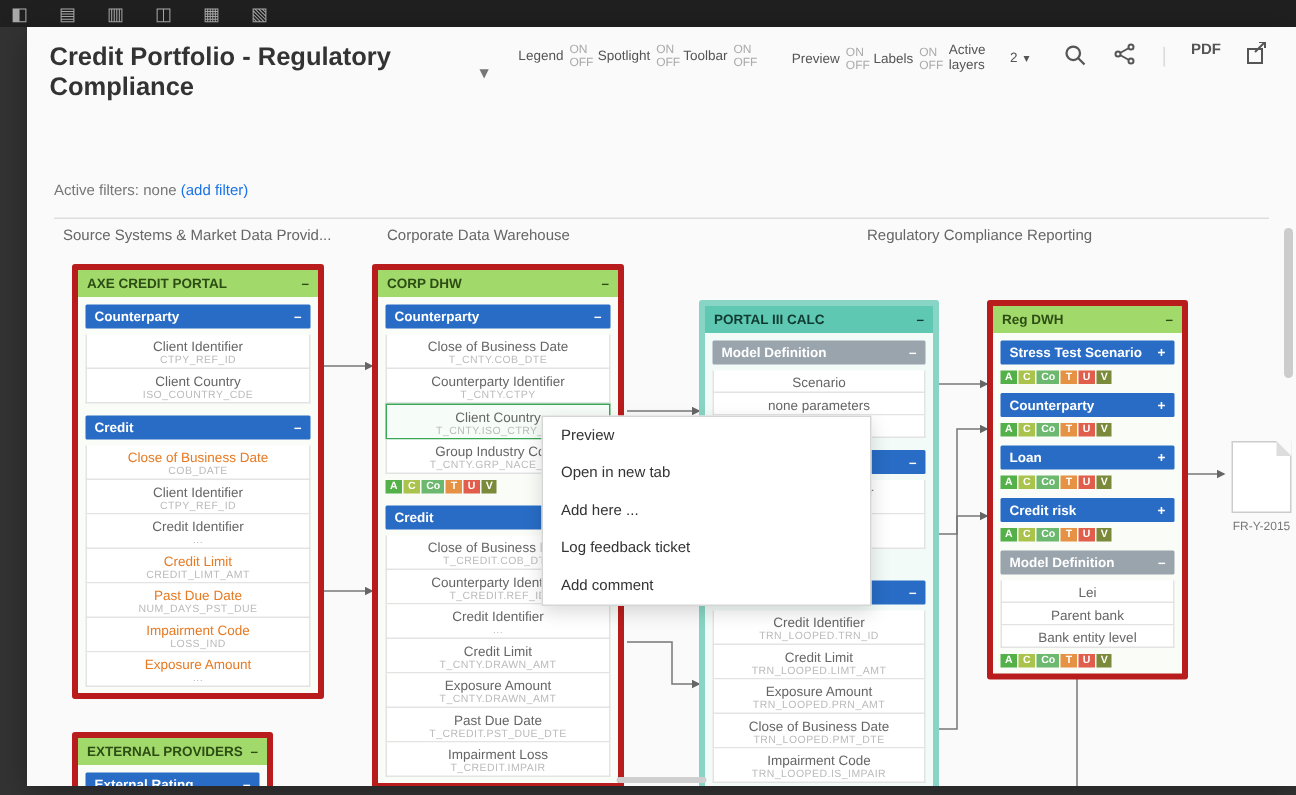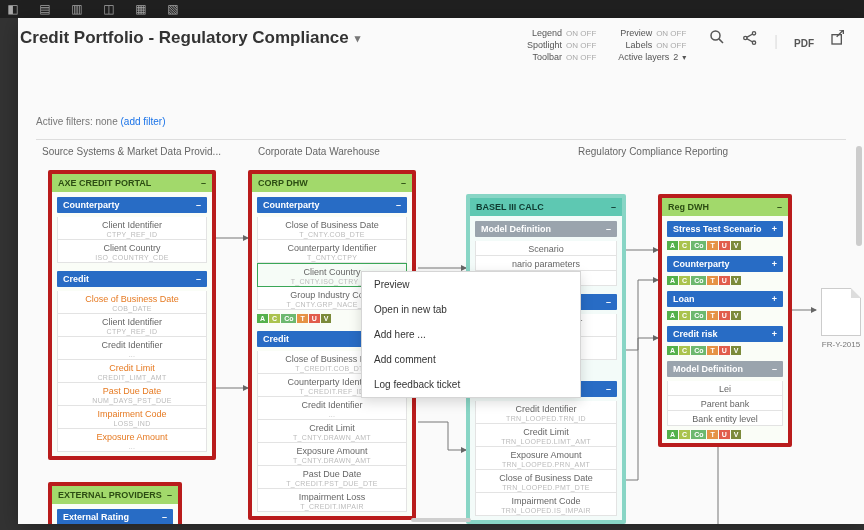--- a/index.html
+++ b/index.html
@@ -33,21 +33,21 @@
   padding: 0 6px;
   gap: 18px;
 }
 .top-toolbar .tb-ico {
   width: 14px; height: 14px;
   color: #aaa;
   font-size: 12px;
   text-align:center;
 }
 .header {
-  padding: 10px 18px 6px 2px;
+  padding: 10px 18px 6px 15px;
   display: flex;
   align-items: flex-start;
   gap: 20px;
 }
 .title {
   font-size: 17px;
   font-weight: 600;
   color: #333;
   display:flex;
   align-items:center;
@@ -62,24 +62,24 @@
 }
 .filters-row .add-filter { color: #1a73e8; }
 .toggles {
   margin-left: auto;
   display: flex;
   gap: 22px;
   align-items: flex-start;
   font-size: 9px;
   color: #555;
 }
-.toggle-col { display: flex; flex-direction: column; gap: 2px; align-items: flex-end; }
+.toggle-col { display: flex; flex-direction: row; gap: 2px; align-items: flex-end; }
 .toggle-row { display:flex; gap:4px; align-items:center; }
 .oo { font-size:8px; color:#aaa; }
-.hdr-actions { display:flex; gap:16px; align-items:flex-end; color:#555; font-size:14px; }
+.hdr-actions { display:flex; gap:16px; align-items:flex-start; color:#555; font-size:14px; }
 .hdr-actions .pdf { font-size:10px; font-weight:600; }
 .divider { height:1px; background:#ddd; margin: 4px 18px 0 18px;}
 .canvas-wrap { flex:1; position:relative; overflow:hidden; }
 .canvas { position:absolute; inset:0; }
 .swimlane-header {
   position:absolute;
   top: 6px;
   font-size: 10px;
   color: #666;
   font-weight:500;
@@ -438,32 +438,32 @@
             <div class="code">T_CREDIT.PST_DUE_DTE</div>
           </div>
         <div class="attr">
             <div>Impairment Loss</div>
             <div class="code">T_CREDIT.IMPAIR</div>
           </div>
       </div>
 
       <div class="node-group ng-teal" style="left:448px; top:54px; width:160px">
         <div class="ng-header teal">
-            <span>BASEL III CALC</span>
+            <span>PORTAL III CALC</span>
             <span>–</span>
           </div>
         <div class="ng-sub gray">
             <span>Model Definition</span>
             <span>–</span>
           </div>
         <div class="attr">
             <div>Scenario</div>
           </div>
         <div class="attr">
-            <div>nario parameters</div>
+            <div>none parameters</div>
           </div>
         <div class="attr">
             <div>Risk factors</div>
           </div>
         <div style="height:8px"></div>
         <div class="ng-sub">
             <span>arty</span>
             <span>–</span>
           </div>
         <div class="attr">
@@ -591,21 +591,21 @@
 
       <div class="file-node" style="left:796px; top:148px">
         <div class="file-icon"></div>
         <div>FR-Y-2015</div>
       </div>
 
       <div class="ctx-menu">
         <div>Preview</div>
         <div>Open in new tab</div>
         <div>Add here ...</div>
+        <div>Log feedback ticket</div>
         <div>Add comment</div>
-        <div>Log feedback ticket</div>
       </div>
 
       <div class="scrollbar"></div>
       <div class="hbar"></div>
     </div>
   </div>
 </div>
 
 </body></html>

